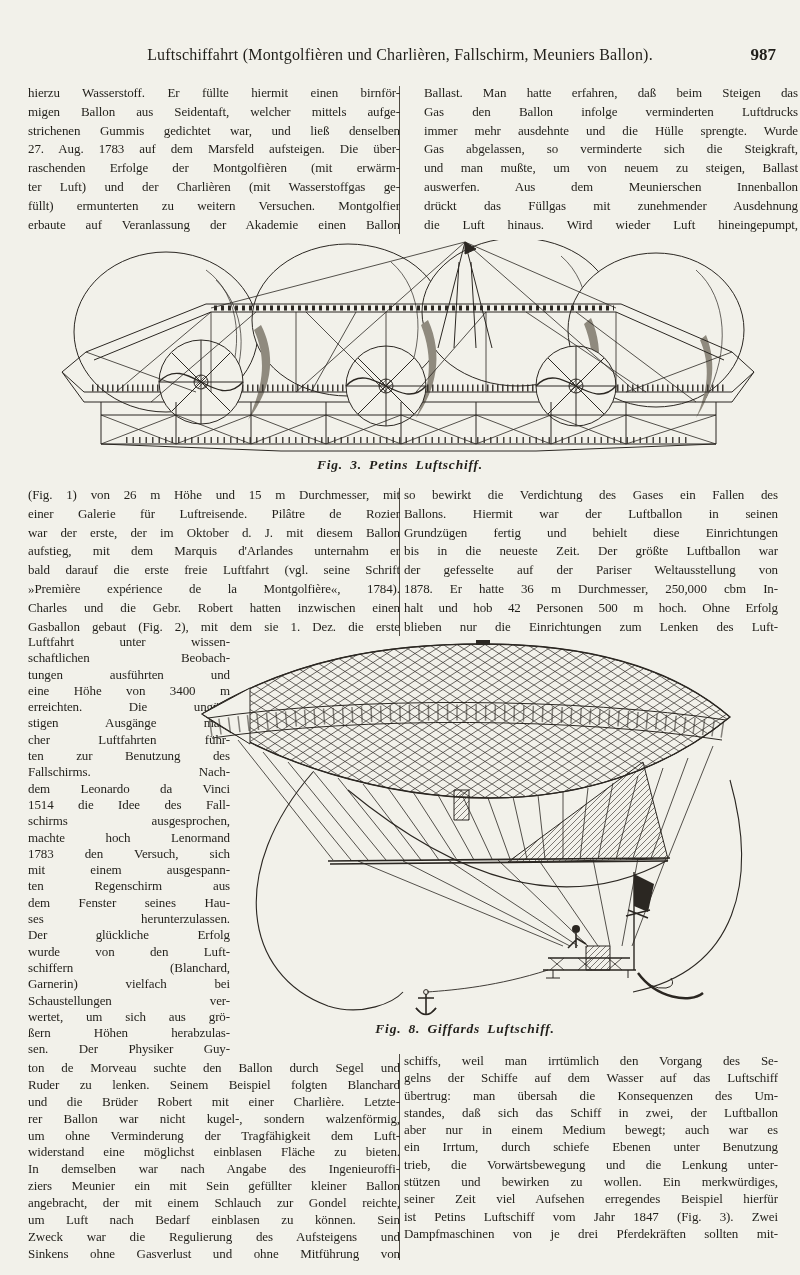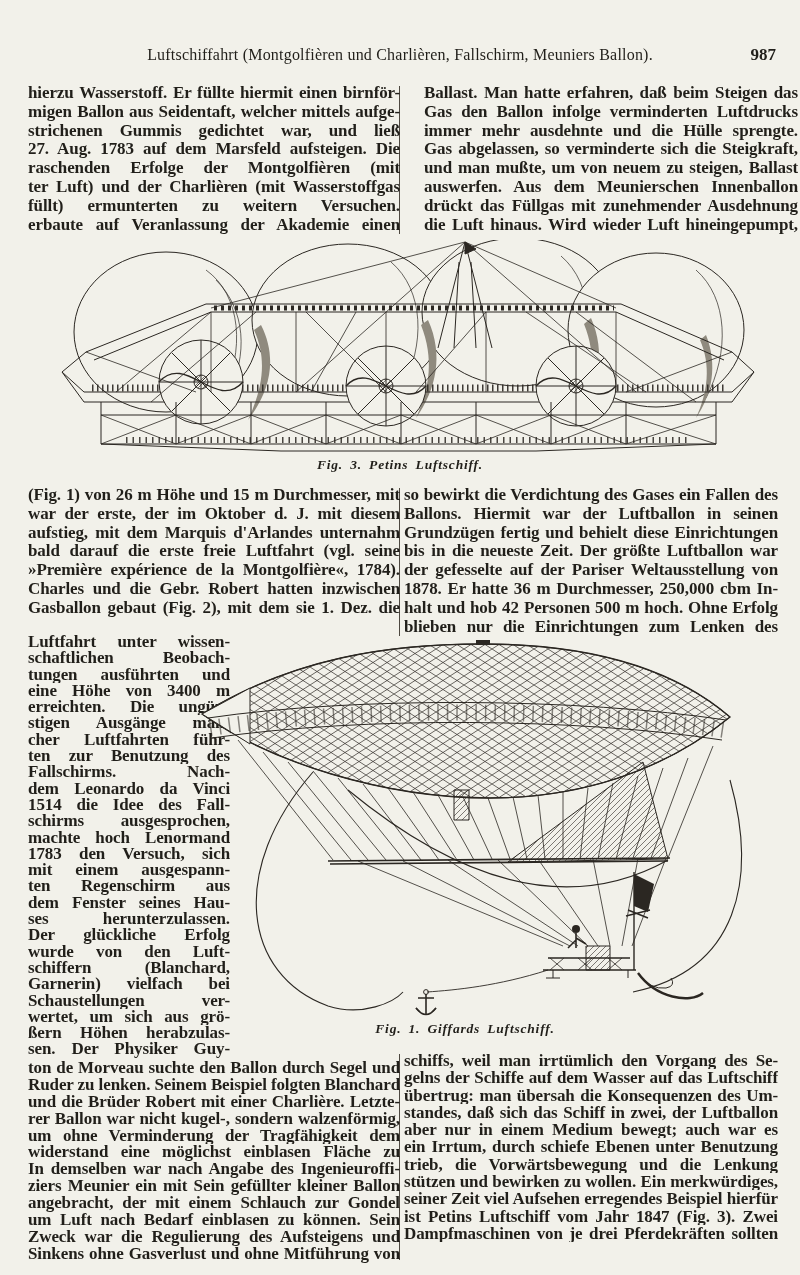--- a/index.html
+++ b/index.html
@@ -10,21 +10,21 @@
     font-family:"Liberation Serif","DejaVu Serif",serif;
   }
   .header-title{
     position:absolute;left:0;right:0;top:46px;text-align:center;
     font-size:16px;font-weight:400;letter-spacing:.2px;
   }
   .page-number{
     position:absolute;right:24px;top:45px;font-size:17px;font-weight:700;
   }
   .textblock{
-    position:absolute;font-weight:700;font-size:17px;letter-spacing:-.1px;
+    position:absolute;font-weight:400;font-size:13px;letter-spacing:-.1px;
   }
   .textblock .tline{
     text-align:justify;text-align-last:justify;overflow:hidden;white-space:nowrap;
   }
   
   .textblock .tline{white-space:normal;}
   .lh-a .tline{height:18.8px;line-height:18.8px;}
   .lh-b .tline{height:16.3px;line-height:16.3px;}
   .lh-c .tline{height:16.9px;line-height:16.9px;}
   .lh-d .tline{height:17.3px;line-height:17.3px;}
@@ -76,20 +76,21 @@
     <div class="tline">Gas den Ballon infolge verminderten Luftdrucks</div>
     <div class="tline">immer mehr ausdehnte und die Hülle sprengte. Wurde</div>
     <div class="tline">Gas abgelassen, so verminderte sich die Steigkraft,</div>
     <div class="tline">und man mußte, um von neuem zu steigen, Ballast</div>
     <div class="tline">auswerfen.  Aus dem Meunierschen Innenballon</div>
     <div class="tline">drückt das Füllgas mit zunehmender Ausdehnung</div>
     <div class="tline">die Luft hinaus.  Wird wieder Luft hineingepumpt,</div>
   </section>
 <section class="textblock lh-a tb-mid-left">
     <div class="tline">(Fig. 1) von 26 m Höhe und 15 m Durchmesser, mit</div>
+    <div class="tline">einer Galerie für Luftreisende.  Pilâtre de Rozier</div>
     <div class="tline">war der erste, der im Oktober d. J. mit diesem Ballon</div>
     <div class="tline">aufstieg, mit dem Marquis d'Arlandes unternahm er</div>
     <div class="tline">bald darauf die erste freie Luftfahrt (vgl. seine Schrift</div>
     <div class="tline">»Première expérience de la Montgolfière«, 1784).</div>
     <div class="tline">Charles und die Gebr. Robert hatten inzwischen einen</div>
     <div class="tline">Gasballon gebaut (Fig. 2), mit dem sie 1. Dez. die erste</div>
   </section>
 <section class="textblock lh-a tb-mid-right">
     <div class="tline">so bewirkt die Verdichtung des Gases ein Fallen des</div>
     <div class="tline">Ballons.  Hiermit war der Luftballon in seinen</div>
@@ -301,13 +302,13 @@
 
   <g>
     <path d="M350,330 C300,346 258,350 229,352" stroke-width="0.9"></path>
     <circle cx="228" cy="352" r="2.4"></circle>
     <path d="M228,354 L228,374 M220,358 L236,358" stroke-width="1.6"></path>
     <path d="M218,368 Q228,381 238,368" stroke-width="1.6"></path>
     <path d="M218,368 L222,372 M238,368 L234,372" stroke-width="1.2"></path>
   </g>
 </svg>
 </div>
-<div class="figcaption cap4">Fig. 1. Giffards Luftschiff.</div>
+<div class="figcaption cap4">Fig. 8. Giffards Luftschiff.</div>
 
 </body></html>

